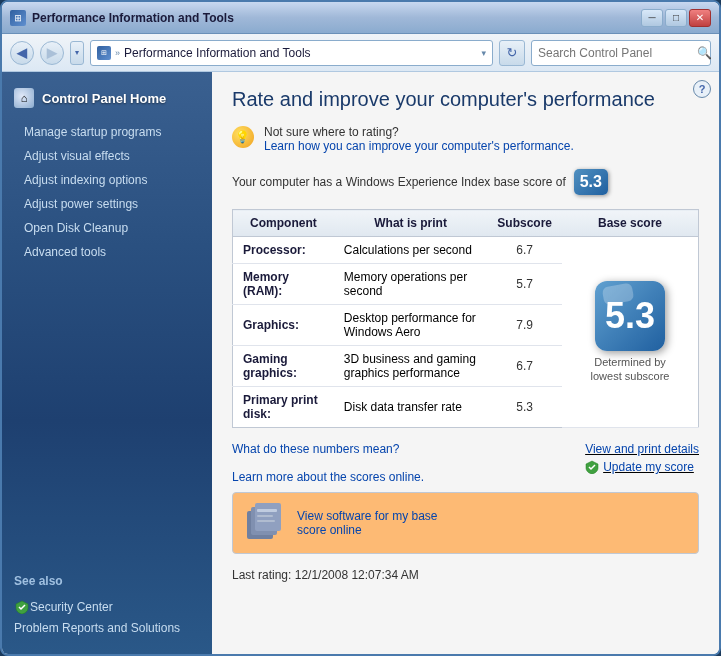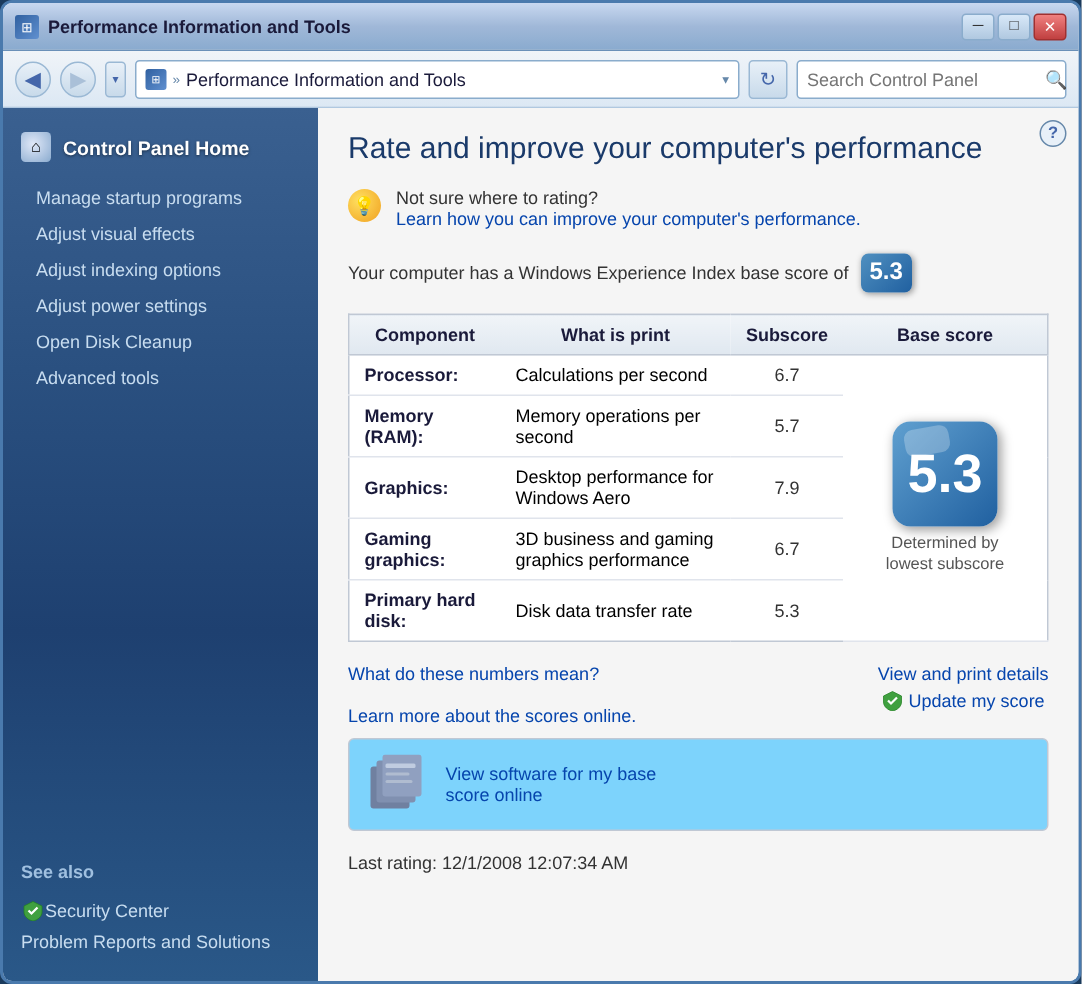--- a/index.html
+++ b/index.html
@@ -88,27 +88,27 @@
     .subscore-cell { text-align: center; color: #333; }
 
     .base-score-cell { text-align:center; position:relative; }
     .base-score-visual { display:flex; flex-direction:column; align-items:center; gap:4px; padding: 8px; }
     .big-score-badge { width:70px; height:70px; background: linear-gradient(135deg, #60a0d0, #2060a0); border-radius:12px; display:flex; align-items:center; justify-content:center; color:#fff; font-size:36px; font-weight:bold; box-shadow: 2px 2px 8px rgba(0,0,0,0.4); position:relative; }
     .big-score-badge::after { content:''; position:absolute; top:4px; left:8px; width:30px; height:18px; background: rgba(255,255,255,0.25); border-radius:6px; transform: rotate(-10deg); }
     .determined-text { font-size:11px; color:#555; text-align:center; line-height:1.3; }
 
     .links-row { display:flex; justify-content:space-between; align-items:flex-start; margin-bottom: 8px; }
     .link-blue { color: #0645ad; cursor:pointer; font-size:12px; text-decoration:none; }
-    .links-right { display:flex; flex-direction:column; align-items:center; gap:4px; }
+    .links-right { display:flex; flex-direction:column; align-items:flex-start; gap:4px;text-decoration:underline; }
 
     .update-score-row { display:flex; align-items:center; gap:4px; }
     .update-shield { width:14px; height:14px; display:flex; align-items:center; justify-content:center; }
 
     
-    .software-box { border: 1px solid #c0c8d4; border-radius:4px; background:#7dd3fc; padding: 10px 12px; display:flex; align-items:center; gap:12px; margin-bottom: 14px; }
+    .software-box { border: 1px solid #c0c8d4; border-radius:4px; background:#fdba74; padding: 10px 12px; display:flex; align-items:center; gap:12px; margin-bottom: 14px; }
     .software-icon { width:40px; height:40px; position:relative; flex-shrink:0; }
     .software-text { font-size:12px; }
     .software-link { color:#0645ad; cursor:pointer; text-decoration:none; }
 
     .last-rating { font-size:12px; color:#333; }
 
     
     .content::-webkit-scrollbar { width: 14px; }
     .content::-webkit-scrollbar-track { background: #e8eef4; }
     .content::-webkit-scrollbar-thumb { background: linear-gradient(to right, #c0ccd8, #a8b8c8); border: 1px solid #9aacbc; border-radius: 2px; }
@@ -227,21 +227,21 @@
             <td><span class="comp-name">Graphics:</span></td>
             <td>Desktop performance for Windows Aero</td>
             <td class="subscore-cell">7.9</td>
           </tr>
           <tr>
             <td><span class="comp-name">Gaming graphics:</span></td>
             <td>3D business and gaming graphics performance</td>
             <td class="subscore-cell">6.7</td>
           </tr>
           <tr>
-            <td><span class="comp-name">Primary hard disk:</span></td>
+            <td><span class="comp-name">Primary print disk:</span></td>
             <td>Disk data transfer rate</td>
             <td class="subscore-cell">5.3</td>
           </tr>
         </tbody>
       </table>
 
       <div class="links-row">
         <div>
           <a class="link-blue">What do these numbers mean?</a><br>
           <br>

